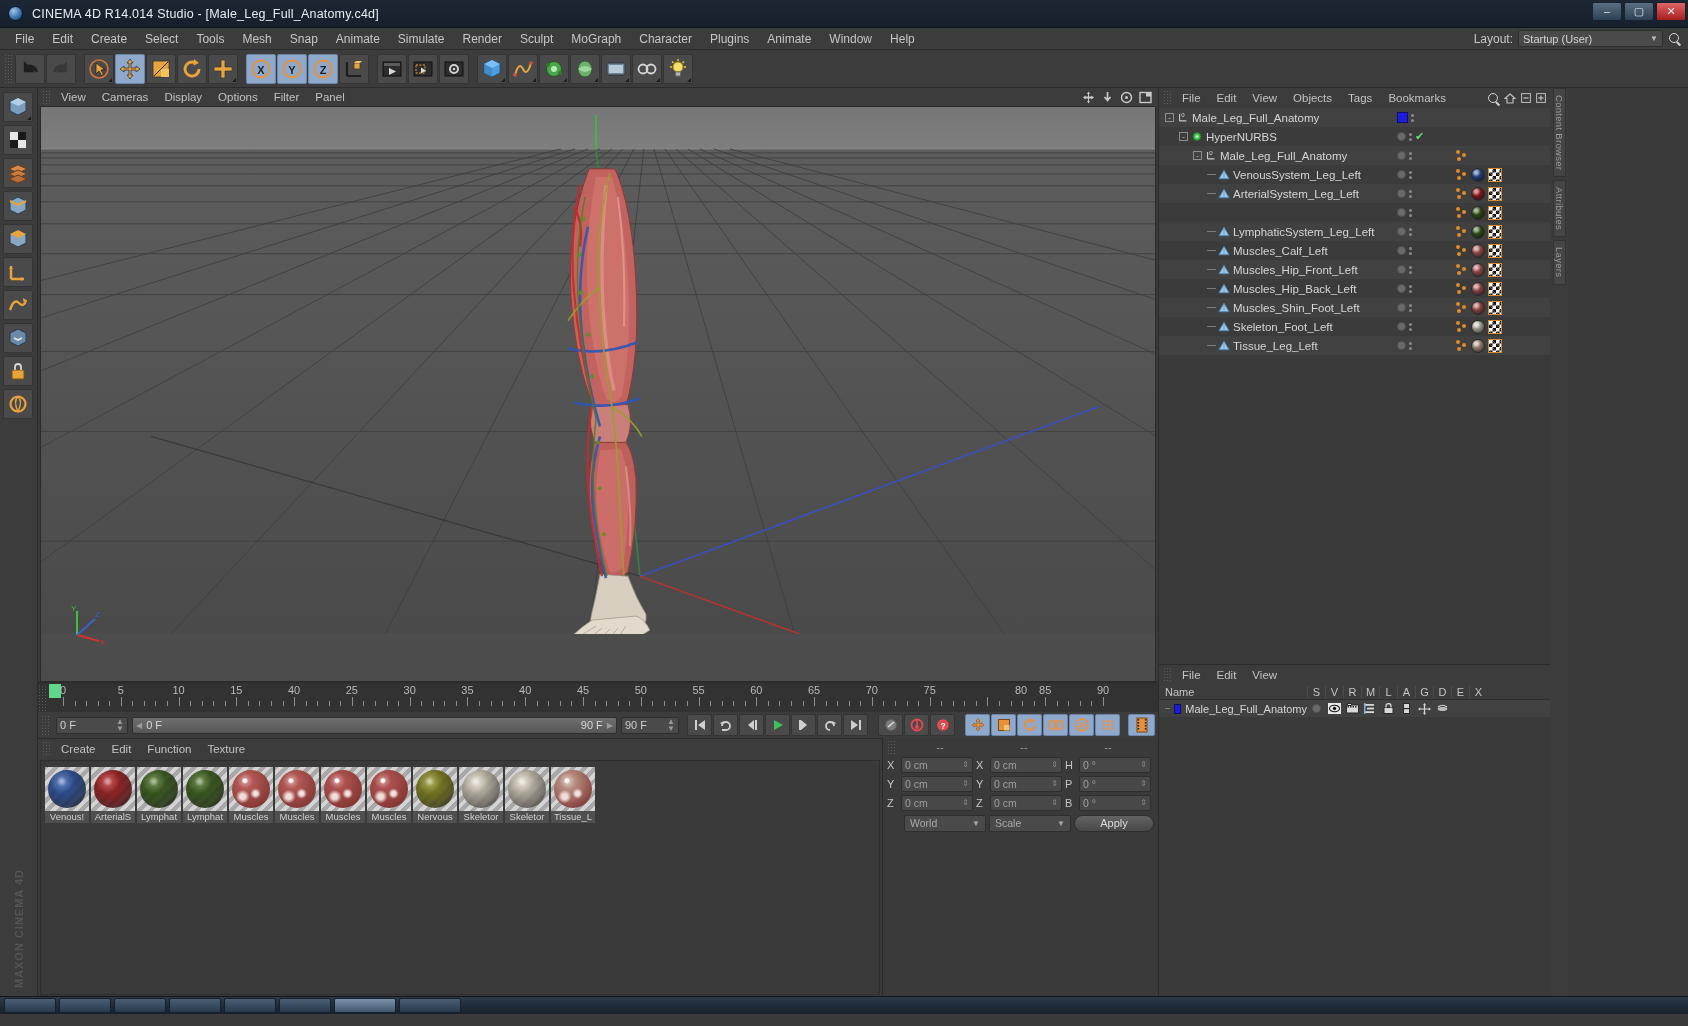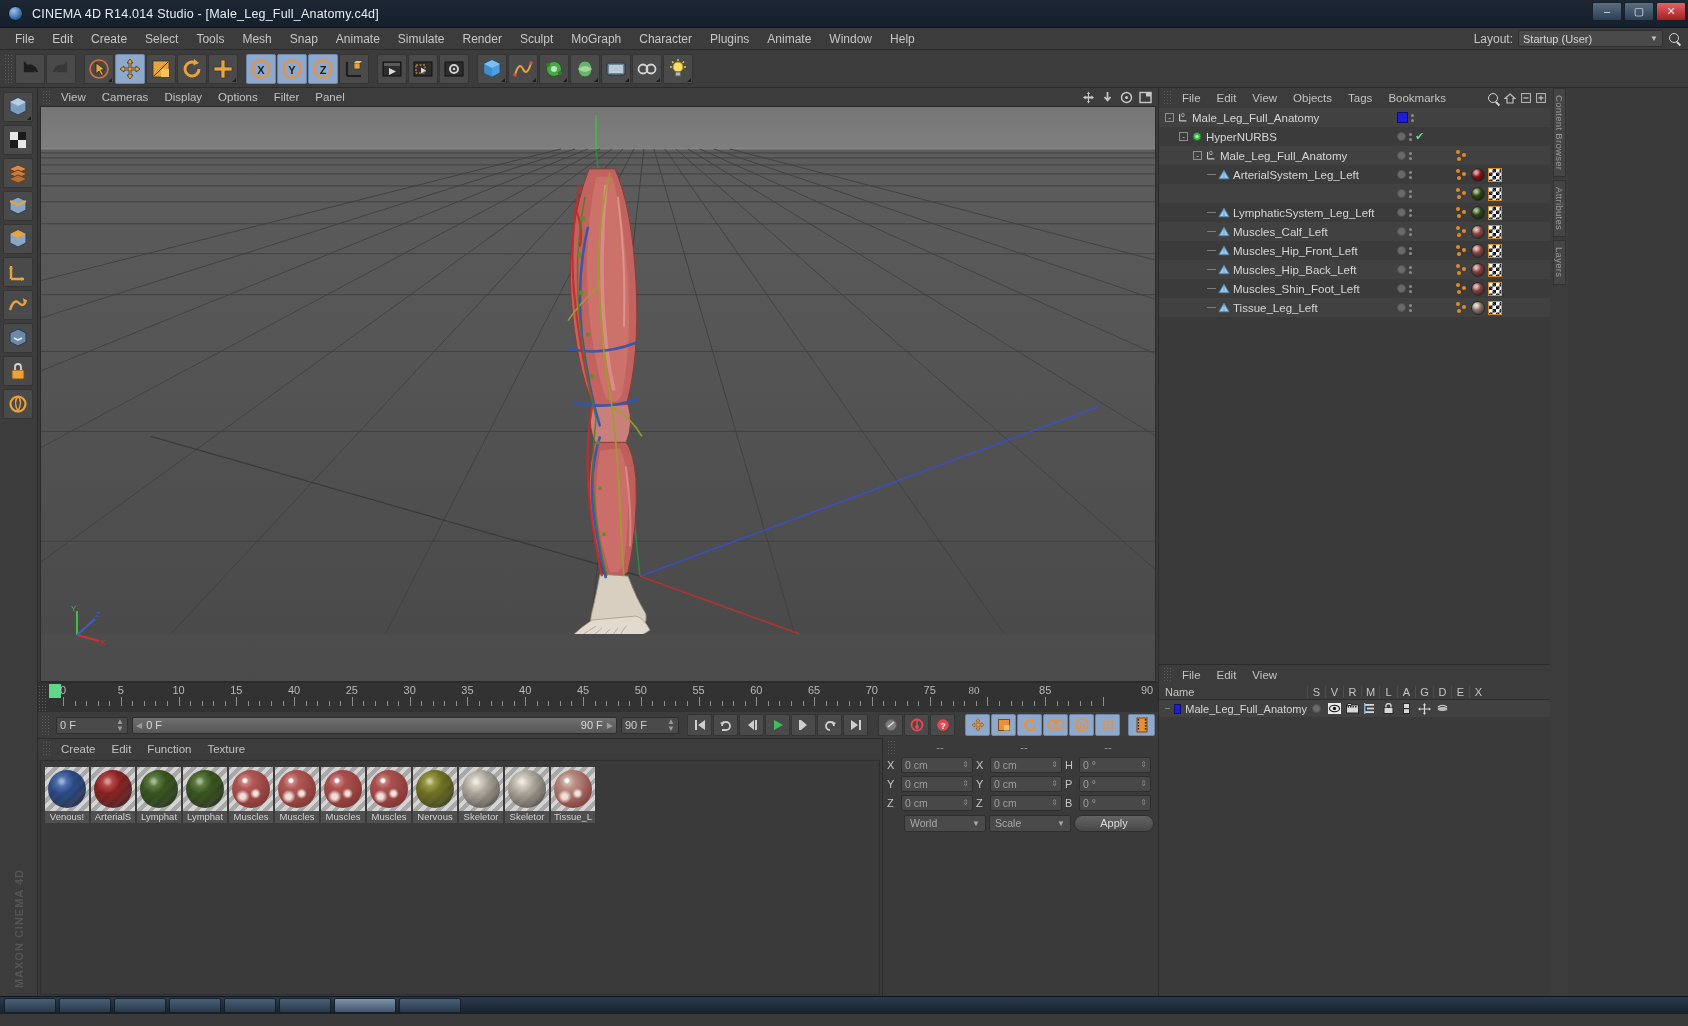--- a/index.html
+++ b/index.html
@@ -699,33 +699,33 @@
           <div class="tick" style="left: 834.444px; height: 5px;"></div>
           <div class="tick" style="left: 846px; height: 5px;"></div>
           <div class="tick" style="left: 857.556px; height: 5px;"></div>
           <div class="tick" style="left: 869.111px; height: 5px;"></div>
           <div class="lab" style="left: 880.667px;">75</div>
           <div class="tick" style="left: 880.667px; height: 9px;"></div>
           <div class="tick" style="left: 892.222px; height: 5px;"></div>
           <div class="tick" style="left: 903.778px; height: 5px;"></div>
           <div class="tick" style="left: 915.333px; height: 5px;"></div>
           <div class="tick" style="left: 926.889px; height: 5px;"></div>
-          <div class="lab" style="left: 925px; font-family: Liberation Serif, serif;">80</div>
+          <div class="lab" style="left: 972px;">80</div>
           <div class="tick" style="left: 938.444px; height: 9px;"></div>
           <div class="tick" style="left: 950px; height: 5px;"></div>
           <div class="tick" style="left: 961.556px; height: 5px;"></div>
           <div class="tick" style="left: 973.111px; height: 5px;"></div>
           <div class="tick" style="left: 984.667px; height: 5px;"></div>
           <div class="lab" style="left: 996.222px;">85</div>
           <div class="tick" style="left: 996.222px; height: 9px;"></div>
           <div class="tick" style="left: 1007.78px; height: 5px;"></div>
           <div class="tick" style="left: 1019.33px; height: 5px;"></div>
           <div class="tick" style="left: 1030.89px; height: 5px;"></div>
           <div class="tick" style="left: 1042.44px; height: 5px;"></div>
-          <div class="lab" style="left: 1098px;">90</div>
+          <div class="lab" style="left: 1054px;">90</div>
           <div class="tick" style="left: 1054px; height: 9px;"></div>
         </div>
     </div>
 
     <div id="tl-controls">
       <div class="grip" style="height:20px"></div>
       <div class="numfield" style="width:72px">
         <span>0 F</span>
         <span class="spin">▲<br>▼</span>
       </div>
@@ -1111,20 +1111,46 @@
             </span>
           </div>
         </div>
         <div class="orow">
           <div class="otree" style="padding-left: 48px;">
             <span class="dashv"></span>
             <svg class="objicon" viewBox="0 0 14 12">
               <path d="M7 1 L13 11 L1 11 Z" fill="#9cc8ec" stroke="#4a7ea8" stroke-width="1"></path>
               <path d="M7 1 L7 11" stroke="#5e93bd" stroke-width=".8"></path>
             </svg>
+            <span class="oname">VenousSystem_Leg_Left</span>
+          </div>
+          <div class="ocols">
+            <span class="dotg"></span>
+            <span class="dot2">
+              <i></i>
+              <i></i>
+            </span>
+          </div>
+          <div class="tagzone">
+            <span class="tagdots">
+              <i style="left:1px;top:1px"></i>
+              <i style="left:7px;top:4px"></i>
+              <i style="left:2px;top:8px"></i>
+            </span>
+            <span class="matball" style="background:radial-gradient(circle at 34% 28%, rgba(255,255,255,.6) 0 10%, transparent 40%), radial-gradient(circle at 38% 32%, #2a54a8 0%, rgba(0,0,0,.8) 115%)"></span>
+            <span class="checker"></span>
+          </div>
+        </div>
+        <div class="orow">
+          <div class="otree" style="padding-left: 48px;">
+            <span class="dashv"></span>
+            <svg class="objicon" viewBox="0 0 14 12">
+              <path d="M7 1 L13 11 L1 11 Z" fill="#9cc8ec" stroke="#4a7ea8" stroke-width="1"></path>
+              <path d="M7 1 L7 11" stroke="#5e93bd" stroke-width=".8"></path>
+            </svg>
             <span class="oname">ArterialSystem_Leg_Left</span>
           </div>
           <div class="ocols">
             <span class="dotg"></span>
             <span class="dot2">
               <i></i>
               <i></i>
             </span>
           </div>
           <div class="tagzone">
@@ -1283,20 +1309,46 @@
               <i></i>
             </span>
           </div>
           <div class="tagzone">
             <span class="tagdots">
               <i style="left:1px;top:1px"></i>
               <i style="left:7px;top:4px"></i>
               <i style="left:2px;top:8px"></i>
             </span>
             <span class="matball" style="background:radial-gradient(circle at 34% 28%, rgba(255,255,255,.6) 0 10%, transparent 40%), radial-gradient(circle at 38% 32%, #b85a58 0%, rgba(0,0,0,.8) 115%)"></span>
+            <span class="checker"></span>
+          </div>
+        </div>
+        <div class="orow">
+          <div class="otree" style="padding-left: 48px;">
+            <span class="dashv"></span>
+            <svg class="objicon" viewBox="0 0 14 12">
+              <path d="M7 1 L13 11 L1 11 Z" fill="#9cc8ec" stroke="#4a7ea8" stroke-width="1"></path>
+              <path d="M7 1 L7 11" stroke="#5e93bd" stroke-width=".8"></path>
+            </svg>
+            <span class="oname">Skeleton_Foot_Left</span>
+          </div>
+          <div class="ocols">
+            <span class="dotg"></span>
+            <span class="dot2">
+              <i></i>
+              <i></i>
+            </span>
+          </div>
+          <div class="tagzone">
+            <span class="tagdots">
+              <i style="left:1px;top:1px"></i>
+              <i style="left:7px;top:4px"></i>
+              <i style="left:2px;top:8px"></i>
+            </span>
+            <span class="matball" style="background:radial-gradient(circle at 34% 28%, rgba(255,255,255,.6) 0 10%, transparent 40%), radial-gradient(circle at 38% 32%, #ded5c4 0%, rgba(0,0,0,.8) 115%)"></span>
             <span class="checker"></span>
           </div>
         </div>
         <div class="orow">
           <div class="otree" style="padding-left: 48px;">
             <span class="dashv"></span>
             <svg class="objicon" viewBox="0 0 14 12">
               <path d="M7 1 L13 11 L1 11 Z" fill="#9cc8ec" stroke="#4a7ea8" stroke-width="1"></path>
               <path d="M7 1 L7 11" stroke="#5e93bd" stroke-width=".8"></path>
             </svg>

